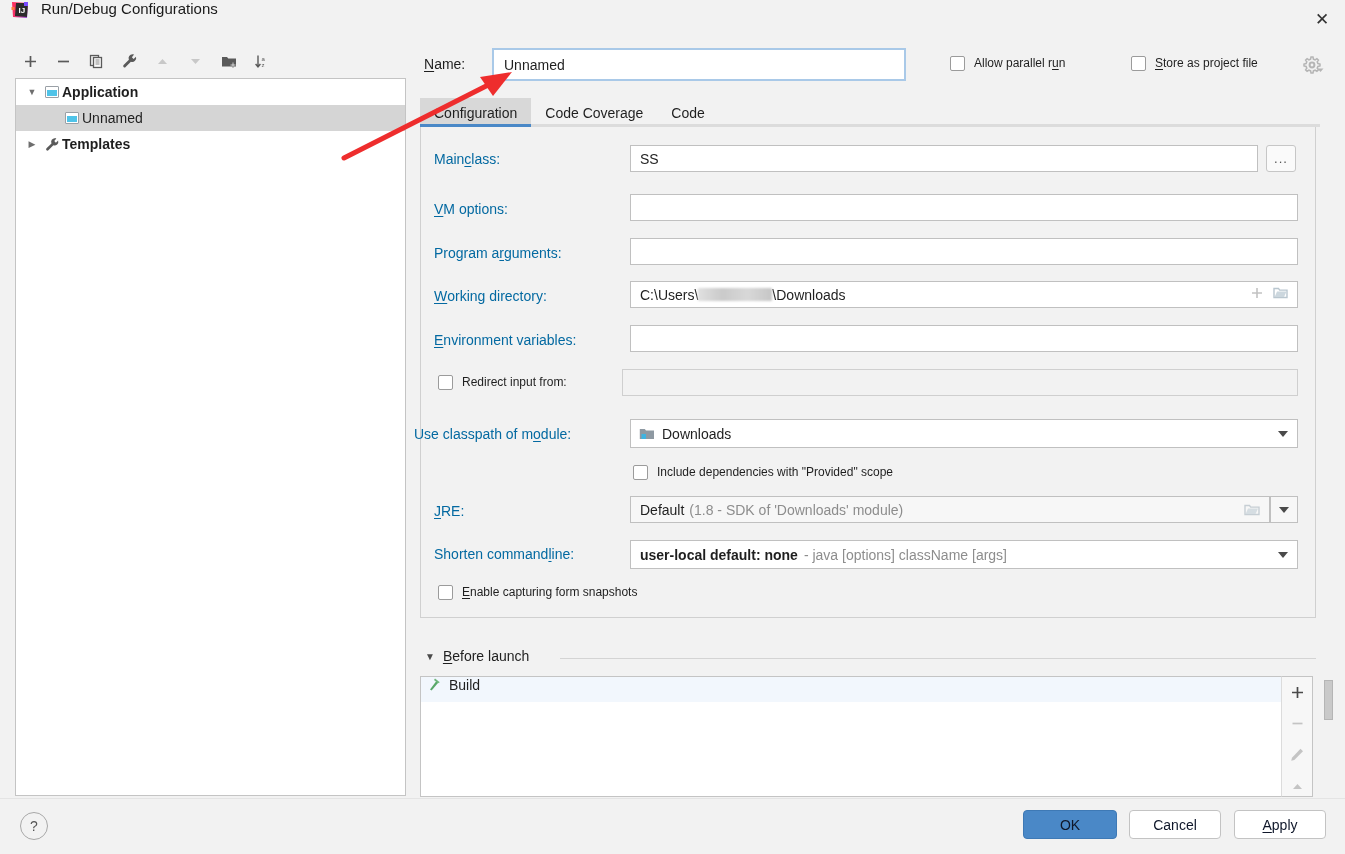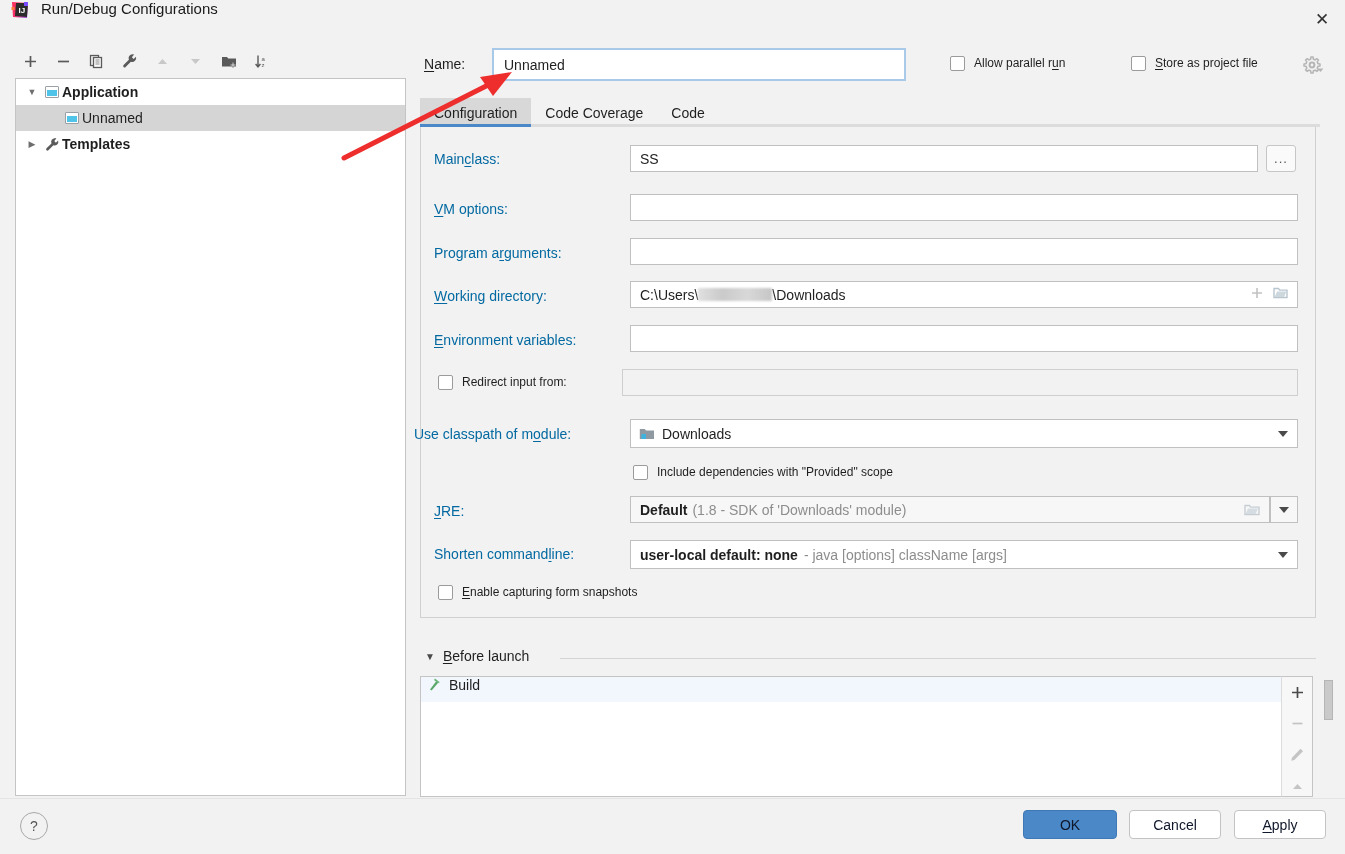--- a/index.html
+++ b/index.html
@@ -362,21 +362,21 @@
     </span>
 </div>
 
 <div class="cbrow" style="left:633px; top:465px;">
   <span class="cbox lg"></span>
   <span class="cblabel">Include dependencies with "Provided" scope</span>
 </div>
 
 <div class="flabel frow" style="left:434px; top:503px;"><span class="underline">J</span>RE:</div>
 <div class="fld" style="position:absolute;left:630px;top:496px;width:640px;background:#f7f7f7;">
-  <span style="font-weight:bold;">Default</span>
+  <span style="font-weight:normal;">Default</span>
   <span class="gray" style="margin-left:5px;">(1.8 - SDK of 'Downloads' module)</span>
   <span class="adorn">
     <svg width="16" height="14" viewBox="0 0 16 14">
         <path d="M1 2.5 h4.5 l1.2 1.6 H15 V11.5 H1 Z" fill="none" stroke="#c6ced4" stroke-width="1.4"></path>
         <path d="M1.6 11 L4 5.6 h10 L11.5 11 Z" fill="#d5dde2"></path>
       </svg>
   </span>
 </div>
 <div style="position:absolute;left:1270px;top:496px;width:28px;height:27px;border:1px solid #c0c0c0;background:#f7f7f7;display:flex;align-items:center;justify-content:center;">
   <span class="caret"></span>

